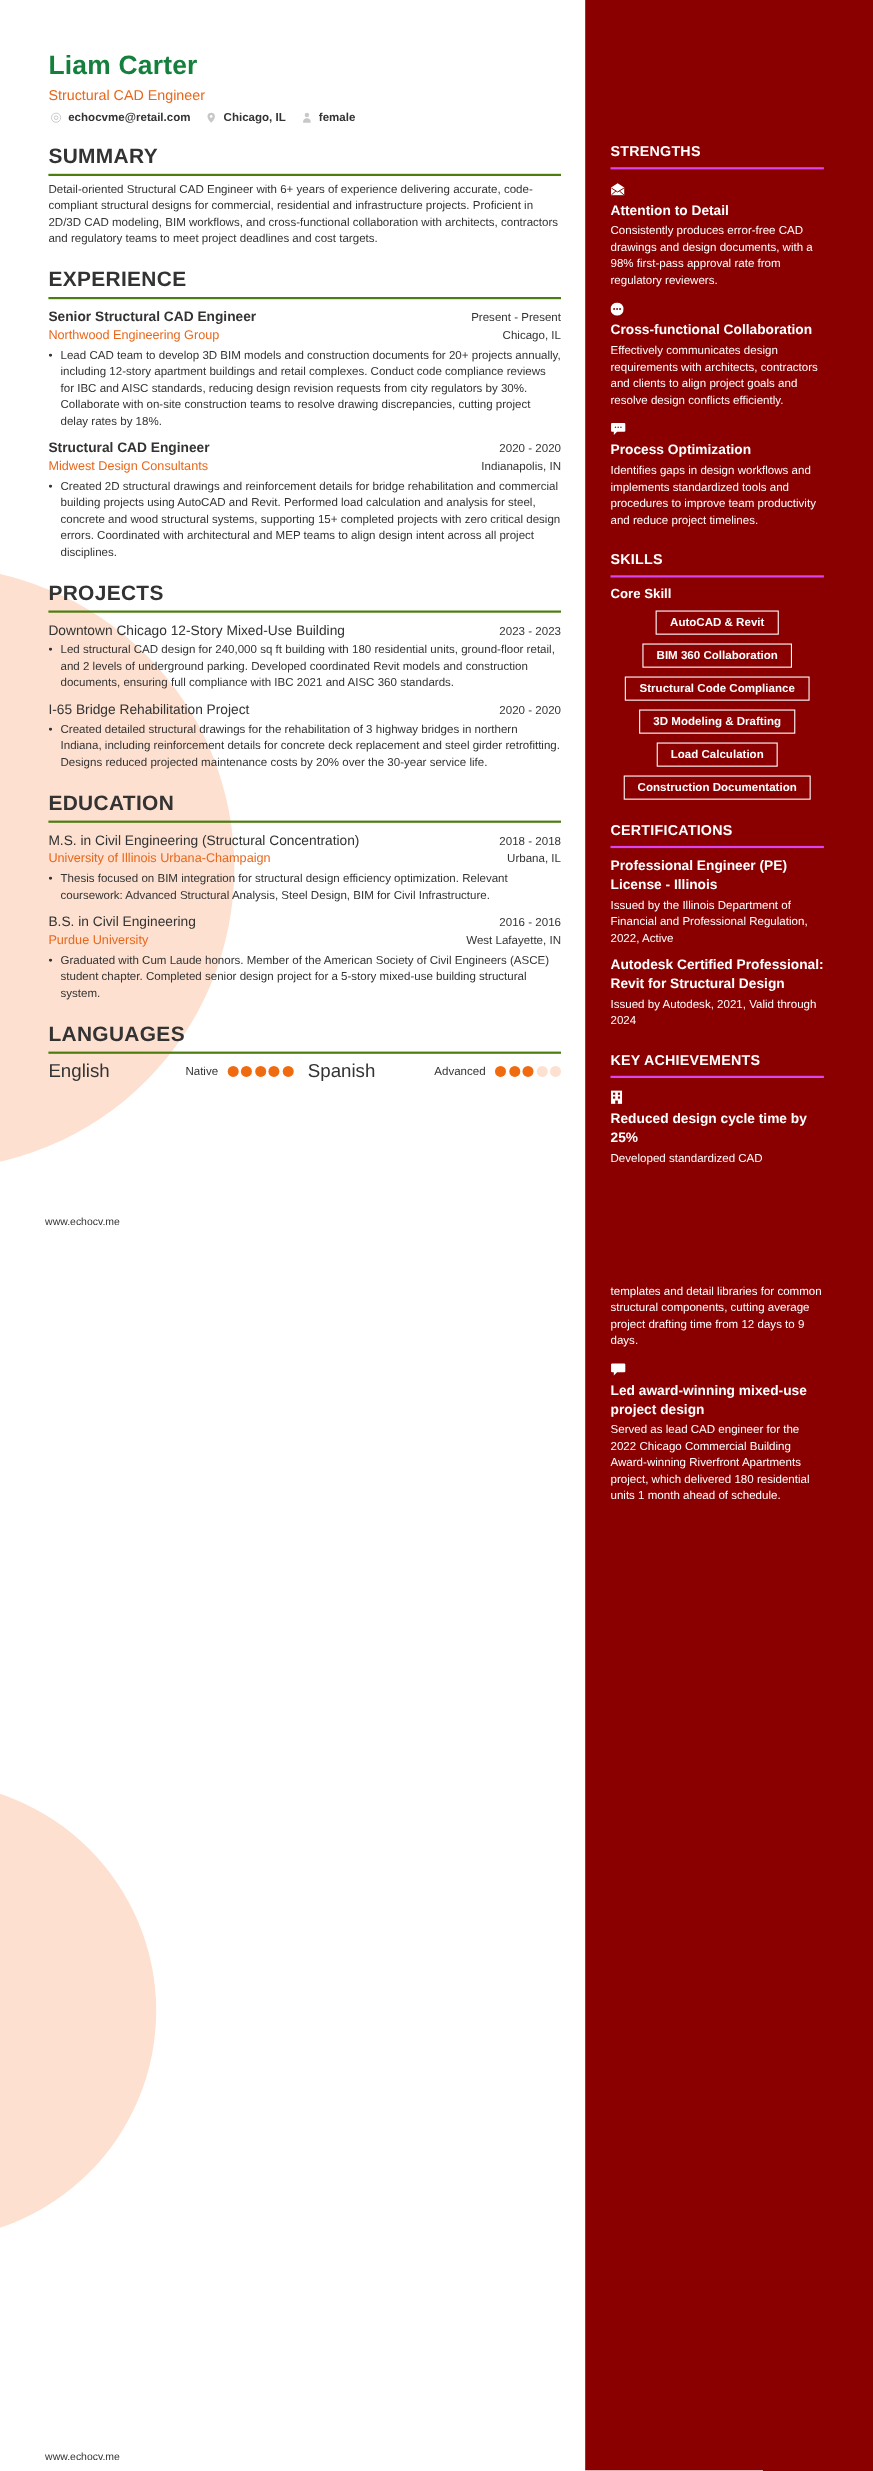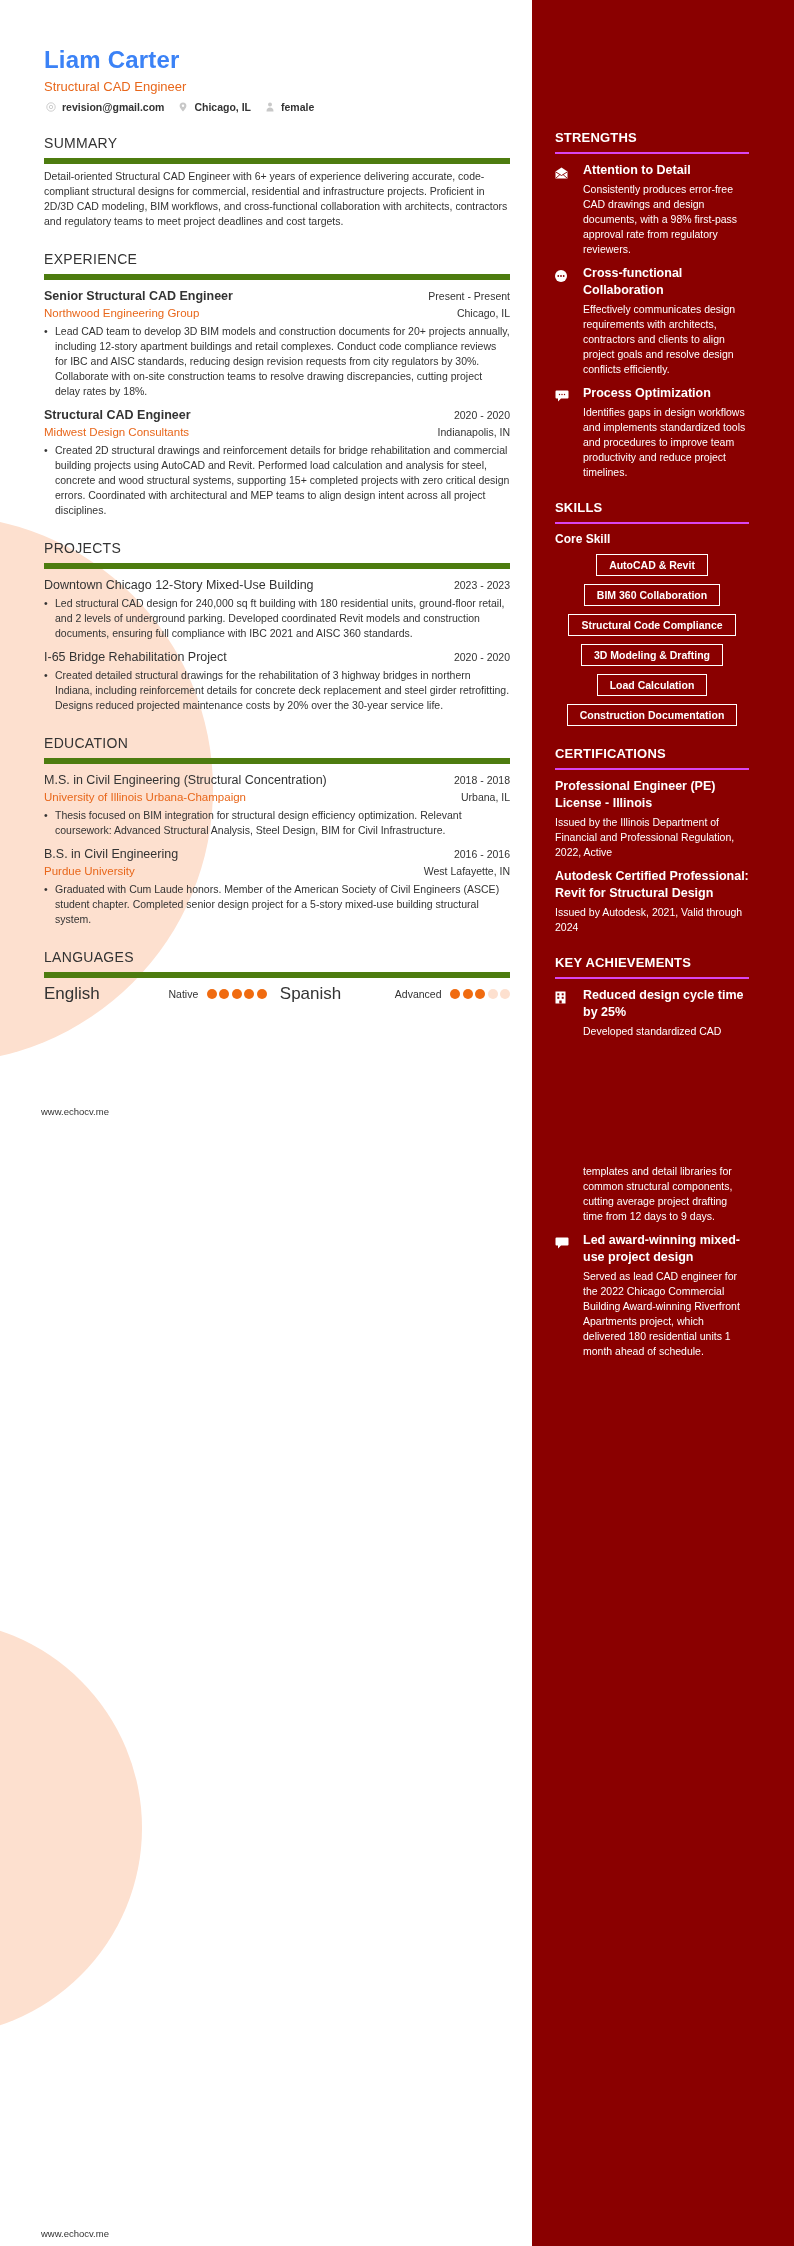--- a/index.html
+++ b/index.html
@@ -5,27 +5,27 @@
   * { box-sizing: border-box; margin: 0; padding: 0; }
   html, body { width: 794px; height: 2246px; background: #ffffff; overflow: hidden; }
   body { position: relative; font-family: "Liberation Sans", "DejaVu Sans", sans-serif; color: #333; }
 
   .bg-circle { position: absolute; border-radius: 50%; background: #fde0cf; z-index: 0; }
   .sidebar-bg { position: absolute; left: 532px; top: 0; width: 262px; height: 2246px; background: #8a0000; z-index: 0; }
 
   .main { position: absolute; left: 44px; top: 46px; width: 466px; z-index: 1; }
   .side { position: absolute; left: 555px; top: 130px; width: 194px; z-index: 1; color: #ffffff; }
 
-  .name { font-size: 24px; font-weight: bold; color: #3b82f6; line-height: 28px; letter-spacing: 0.2px; }
+  .name { font-size: 24px; font-weight: bold; color: #15803d; line-height: 28px; letter-spacing: 0.2px; }
   .role { font-size: 13px; color: #e8671b; margin-top: 5px; line-height: 16px; }
   .contacts { display: flex; align-items: center; margin-top: 6px; font-size: 10.5px; font-weight: bold; color: #333; }
   .contact { display: flex; align-items: center; margin-right: 12px; }
   .contact .ic { width: 10px; height: 10px; margin-right: 6px; margin-left: 2px; display: inline-block; }
 
-  .sec-title { font-size: 14px; color: #333; line-height: 16px; letter-spacing: 0.3px; padding-bottom: 7px; border-bottom: 6px solid #4d7c0f; margin-top: 22px; }
+  .sec-title { font-size: 19px; color: #333; line-height: 16px; letter-spacing: 0.3px; padding-bottom: 7px; border-bottom: 2px solid #4d7c0f; margin-top: 22px; font-weight: bold; }
   .summary-text { font-size: 10.5px; line-height: 15px; color: #333; margin-top: 5px; }
 
   .item { margin-top: 8px; }
   .item-row { display: flex; justify-content: space-between; align-items: baseline; gap: 36px; }
   .item-title { font-size: 12.5px; font-weight: bold; color: #333; line-height: 17px; }
   .item-title.light { font-weight: normal; font-size: 12.5px; }
   .item-date { font-size: 10.5px; color: #333; }
   .item-org { font-size: 11.5px; color: #e8671b; line-height: 17px; }
   .item-loc { font-size: 10.5px; color: #333; }
   .bullets { list-style: none; margin-top: 2px; }
@@ -38,21 +38,21 @@
   .lang-level { font-size: 10.5px; color: #333; margin-left: auto; margin-right: 6px; }
   .dots { display: flex; }
   .dot { width: 10px; height: 10px; border-radius: 50%; background: #f06b10; margin-left: 2.5px; }
   .dot.off { background: #fde0cf; }
   .lang + .lang { margin-left: 0; }
 
   .footer { position: absolute; left: 41px; font-size: 9.5px; color: #333; z-index: 1; }
 
   .side-title { font-size: 13px; font-weight: bold; line-height: 16px; padding-bottom: 6px; border-bottom: 2px solid #d946ef; letter-spacing: 0.2px; }
   .side-sec { margin-bottom: 20px; }
-  .strength { display: flex; margin-top: 8px; }
+  .strength { display: flex; margin-top: 8px; flex-direction: column; }
   .strength .sic { width: 28px; flex-shrink: 0; padding-top: 3px; }
   .strength .sbody { flex: 1; }
   .s-title { font-size: 12.5px; font-weight: bold; line-height: 17px; }
   .s-desc { font-size: 10.5px; line-height: 15px; margin-top: 3px; }
 
   .skill-group { font-size: 12px; font-weight: bold; margin-top: 8px; }
   .skill-tag { display: inline-block; border: 1px solid #ffffff; padding: 4px 12px; font-size: 10.5px; font-weight: bold; margin-top: 8px; }
   .skill-list { display: flex; flex-direction: column; align-items: center; }
 
   .cert { margin-top: 8px; }
@@ -68,21 +68,21 @@
 
 <div class="main">
   <div class="name">Liam Carter</div>
   <div class="role">Structural CAD Engineer</div>
   <div class="contacts">
     <div class="contact">
       <svg class="ic" viewBox="0 0 10 10">
           <circle cx="5" cy="5" r="4.2" fill="none" stroke="#c8c8c8" stroke-width="0.9"></circle>
           <circle cx="5" cy="5" r="1.7" fill="none" stroke="#c8c8c8" stroke-width="0.9"></circle>
         </svg>
-      <span>revision@gmail.com</span>
+      <span>echocvme@retail.com</span>
     </div>
     <div class="contact">
       <svg class="ic" viewBox="0 0 10 10">
           <path d="M5 0.5 C2.8 0.5 1.6 2 1.6 3.8 C1.6 6.2 5 9.5 5 9.5 C5 9.5 8.4 6.2 8.4 3.8 C8.4 2 7.2 0.5 5 0.5 Z" fill="#c8c8c8"></path>
           <circle cx="5" cy="3.8" r="1.2" fill="#fff"></circle>
         </svg>
       <span>Chicago, IL</span>
     </div>
     <div class="contact">
       <svg class="ic" viewBox="0 0 10 10">

